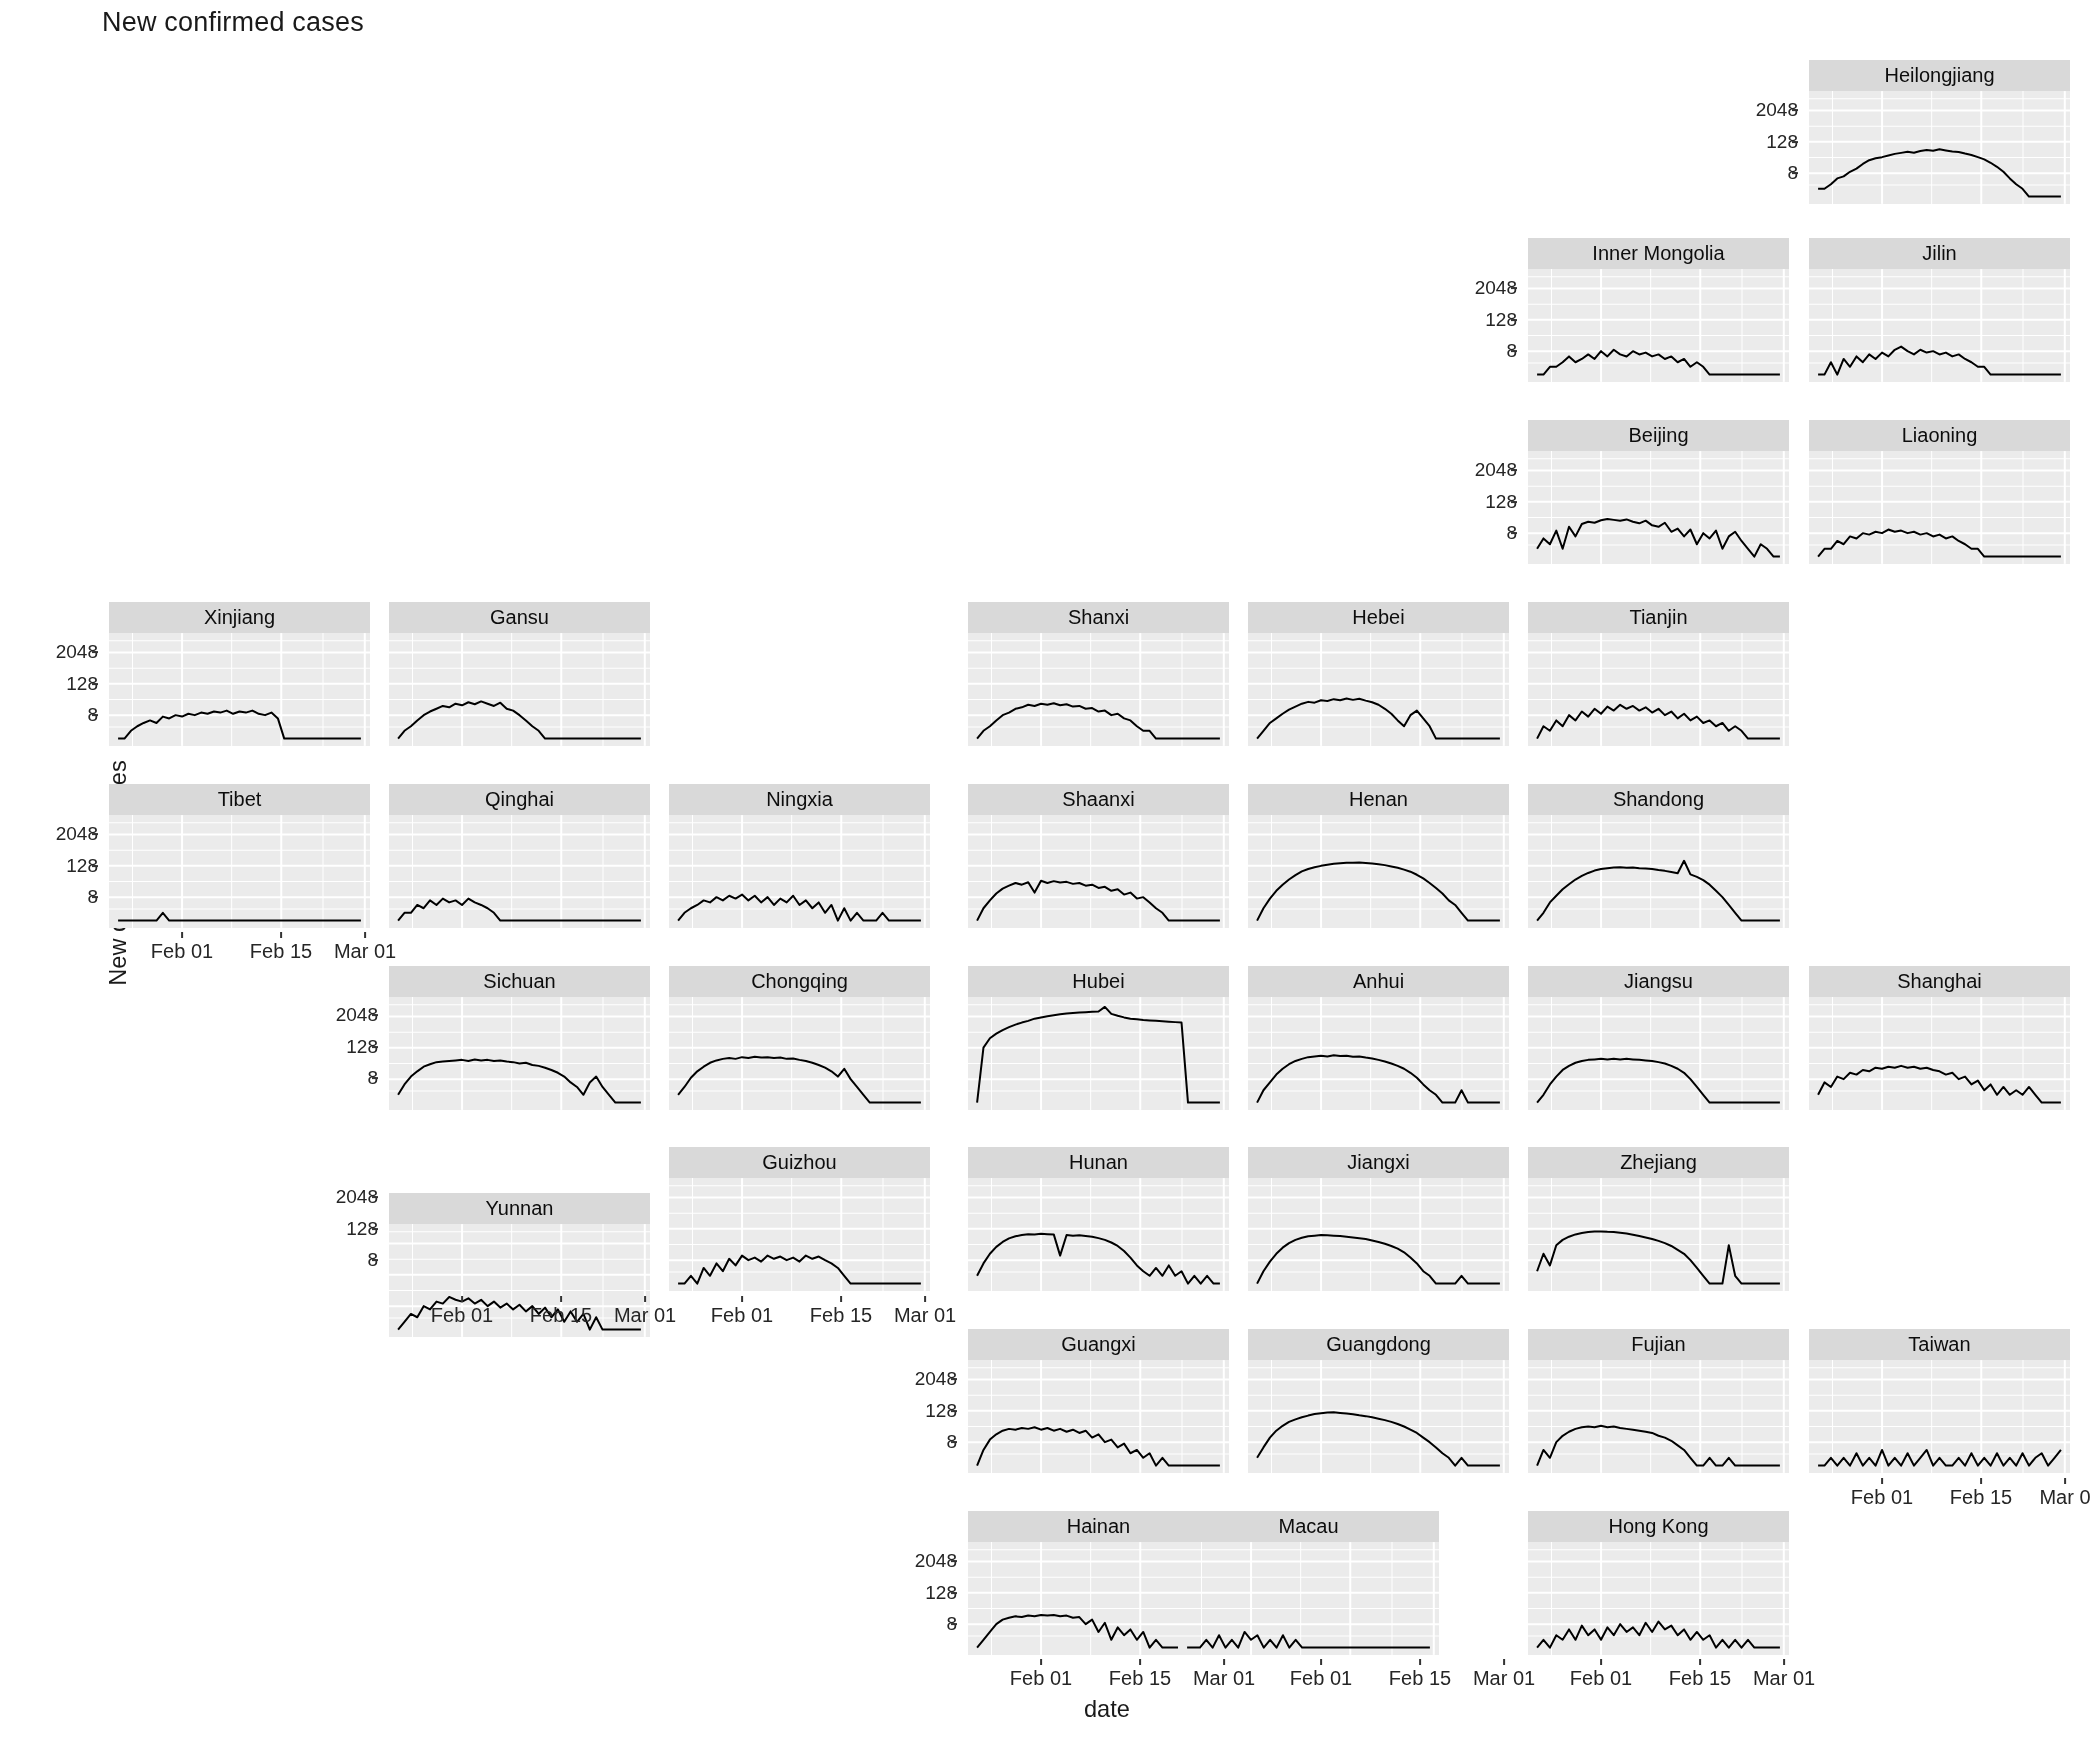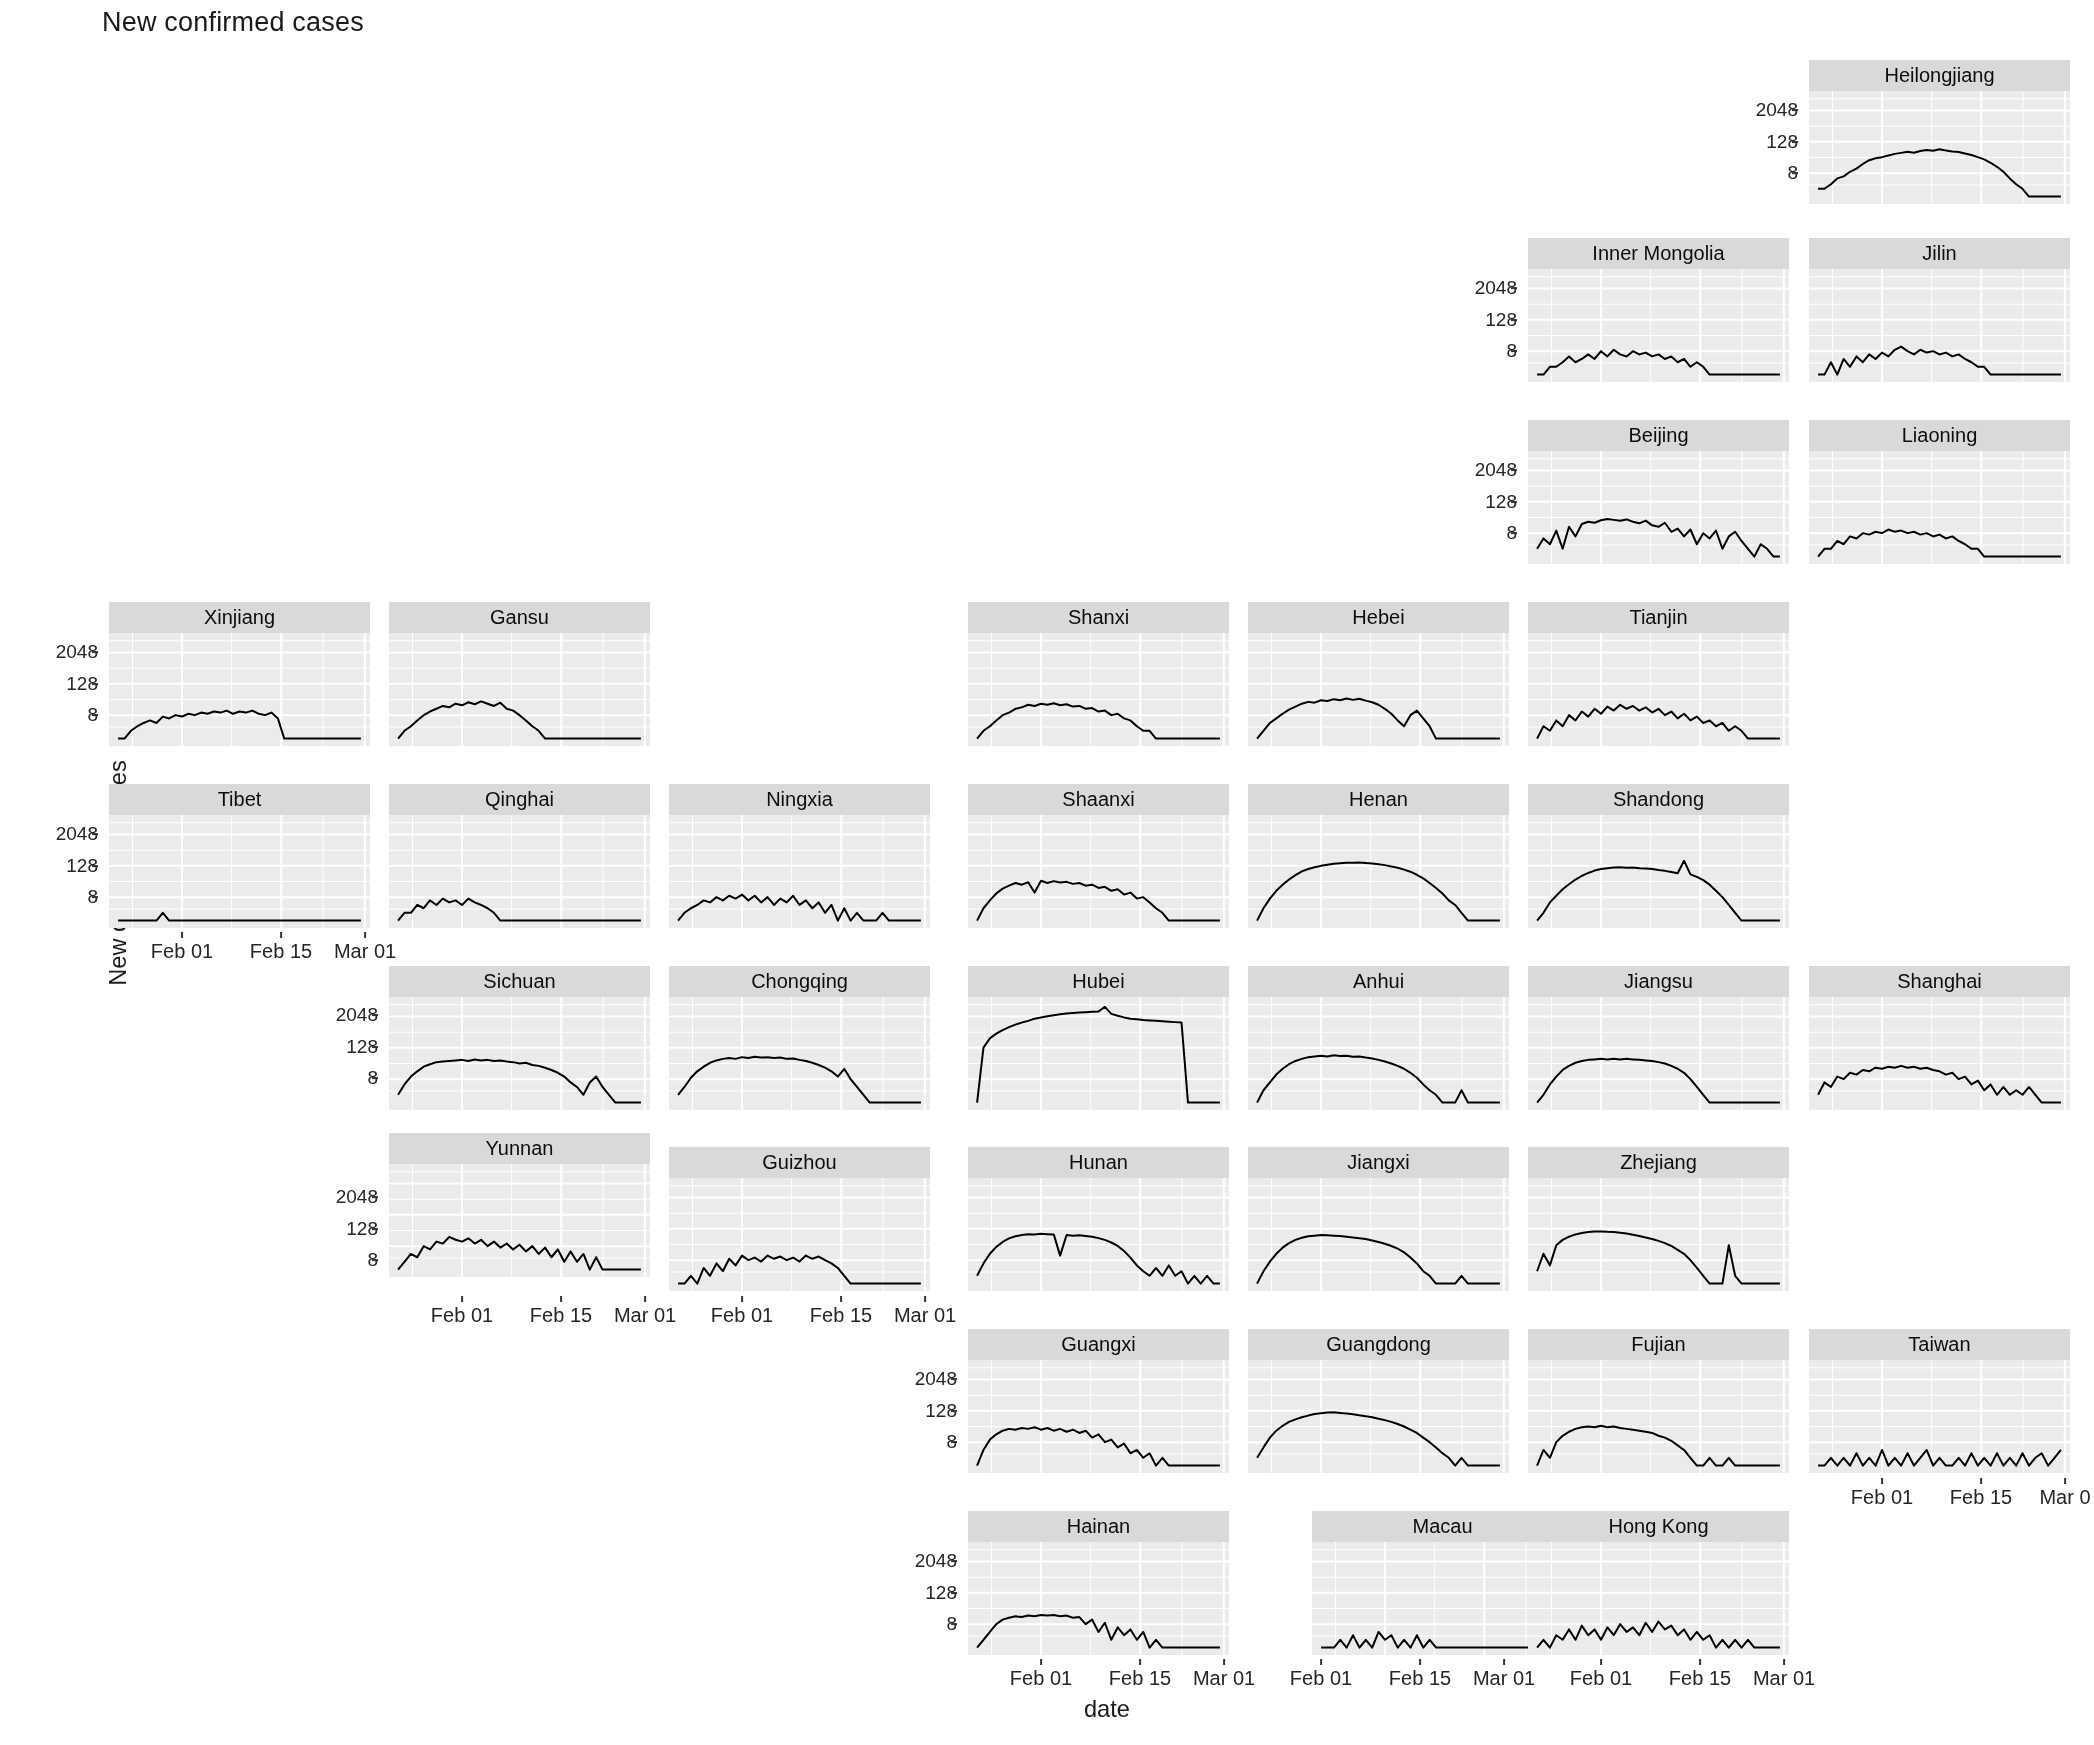--- a/index.html
+++ b/index.html
@@ -610,21 +610,21 @@
           <line x1="80.36000000000001" x2="80.36000000000001" y1="0" y2="124" stroke="#ffffff" stroke-width="2.2"></line>
           <line x1="189.42000000000002" x2="189.42000000000002" y1="0" y2="124" stroke="#ffffff" stroke-width="2.2"></line>
           <line x1="281.26" x2="281.26" y1="0" y2="124" stroke="#ffffff" stroke-width="2.2"></line>
           <line x1="25.83" x2="25.83" y1="0" y2="124" stroke="#ffffff" stroke-width="1.1"></line>
           <line x1="134.89" x2="134.89" y1="0" y2="124" stroke="#ffffff" stroke-width="1.1"></line>
           <line x1="235.33999999999997" x2="235.33999999999997" y1="0" y2="124" stroke="#ffffff" stroke-width="1.1"></line>
           <polyline points="10.0,107.4 17.0,93.8 24.1,98.8 31.1,87.4 38.1,90.2 45.1,83.2 52.2,85.2 59.2,80.1 66.2,81.6 73.2,77.6 80.3,78.8 87.3,76.5 94.3,77.6 101.3,75.6 108.4,77.6 115.4,76.5 122.4,78.8 129.4,77.6 136.5,80.1 143.5,81.6 150.5,85.2 157.6,83.2 164.6,90.2 171.6,87.4 178.6,96.0 185.7,91.8 192.7,102.4 199.7,96.0 206.7,107.4 213.8,98.8 220.8,107.4 227.8,102.4 234.8,107.4 241.9,98.8 248.9,107.4 255.9,116.0 262.9,116.0 270.0,116.0 277.0,116.0" fill="none" stroke="#000000" stroke-width="2.2" stroke-linejoin="round"></polyline>
         </svg>
       </div>
     </div>
-    <div class="panel" style="left: 389px; top: 1133px; width: 261px; height: 144px; border-radius: 25px;">
+    <div class="panel" style="left: 389px; top: 1193px; width: 261px; height: 144px; border-radius: 25px;">
       <div class="strip">Yunnan</div>
       <div class="plotarea">
         <svg width="261" height="113" viewBox="0 0 287 124">
           <line x1="0" x2="287" y1="90.1848030606964" y2="90.1848030606964" stroke="#ffffff" stroke-width="2.2"></line>
           <line x1="0" x2="287" y1="55.76454047495827" y2="55.76454047495827" stroke="#ffffff" stroke-width="2.2"></line>
           <line x1="0" x2="287" y1="21.344277889220137" y2="21.344277889220137" stroke="#ffffff" stroke-width="2.2"></line>
           <line x1="0" x2="287" y1="72.97467176782733" y2="72.97467176782733" stroke="#ffffff" stroke-width="1.1"></line>
           <line x1="0" x2="287" y1="38.5544091820892" y2="38.5544091820892" stroke="#ffffff" stroke-width="1.1"></line>
           <line x1="0" x2="287" y1="103.21780463922511" y2="103.21780463922511" stroke="#ffffff" stroke-width="1.1"></line>
           <line x1="0" x2="287" y1="8.420870322879438" y2="8.420870322879438" stroke="#ffffff" stroke-width="1.1"></line>
@@ -844,21 +844,21 @@
       </div>
     </div>
     <div class="yaxis" style="left: 859px; top: 1542px; width: 98px; height: 113px;">
       <div style="top: 82px;">8</div>
       <div class="ytick" style="top: 82px;"></div>
       <div style="top: 51px;">128</div>
       <div class="ytick" style="top: 51px;"></div>
       <div style="top: 19.4px;">2048</div>
       <div class="ytick" style="top: 19.4px;"></div>
     </div>
-    <div class="panel" style="left: 1312px; top: 1511px; width: 261px; height: 144px;">
+    <div class="panel" style="left: 1178px; top: 1511px; width: 261px; height: 144px;">
       <div class="strip">Macau</div>
       <div class="plotarea">
         <svg width="261" height="113" viewBox="0 0 287 124">
           <line x1="0" x2="287" y1="90.1848030606964" y2="90.1848030606964" stroke="#ffffff" stroke-width="2.2"></line>
           <line x1="0" x2="287" y1="55.76454047495827" y2="55.76454047495827" stroke="#ffffff" stroke-width="2.2"></line>
           <line x1="0" x2="287" y1="21.344277889220137" y2="21.344277889220137" stroke="#ffffff" stroke-width="2.2"></line>
           <line x1="0" x2="287" y1="72.97467176782733" y2="72.97467176782733" stroke="#ffffff" stroke-width="1.1"></line>
           <line x1="0" x2="287" y1="38.5544091820892" y2="38.5544091820892" stroke="#ffffff" stroke-width="1.1"></line>
           <line x1="0" x2="287" y1="103.21780463922511" y2="103.21780463922511" stroke="#ffffff" stroke-width="1.1"></line>
           <line x1="0" x2="287" y1="8.420870322879438" y2="8.420870322879438" stroke="#ffffff" stroke-width="1.1"></line>

